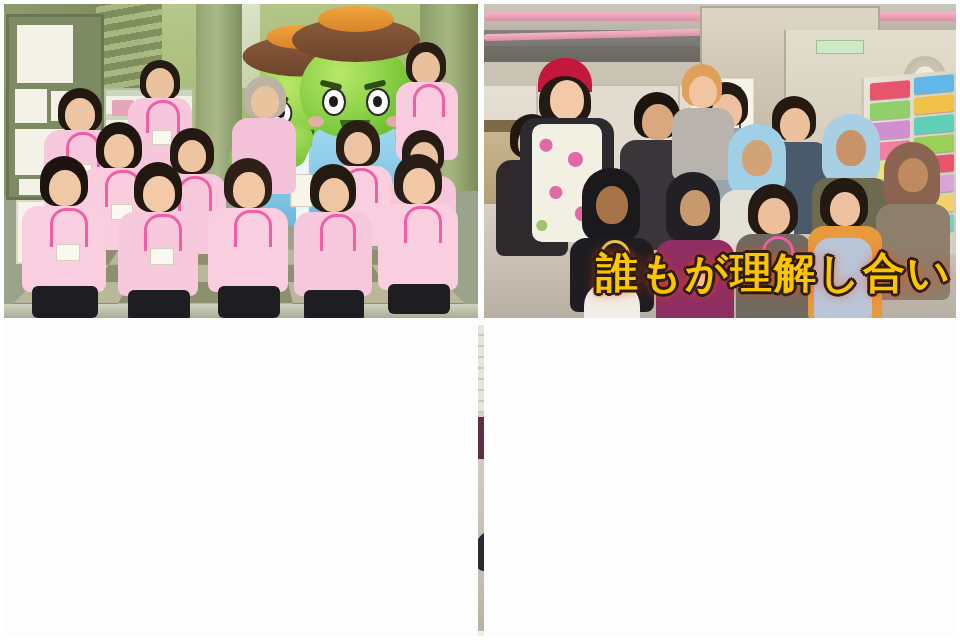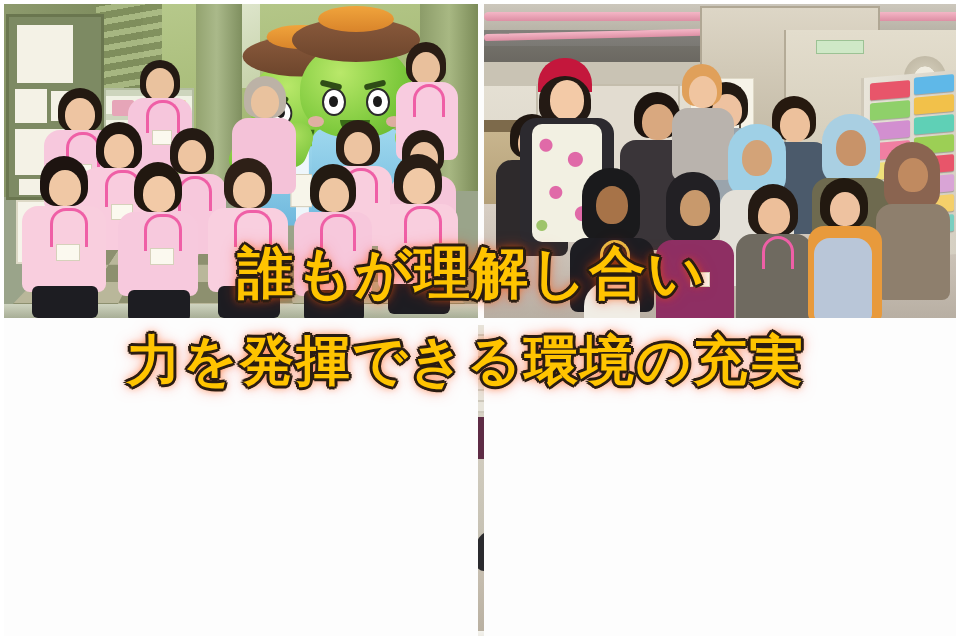--- a/index.html
+++ b/index.html
@@ -142,25 +142,25 @@
   .p4{background:#090909;}
   .p4 .pit{position:absolute;left:0;top:236px;width:100%;height:100%;
     background:linear-gradient(#080808,#000);}
   .perf{position:absolute;}
 
   
   .headline{position:absolute;left:0;width:100%;text-align:center;pointer-events:none;
     font-family:"DejaVu Sans","Liberation Sans",sans-serif;font-weight:700;
     color:#ffc400;white-space:nowrap;}
   .headline .txt{display:inline-block;}
-  #line1{top:236px;font-size:56px;letter-spacing:2px;
+  #line1{top:245px;font-size:42px;letter-spacing:2px;
     text-shadow:
       -2px -2px 0 #2b1d12, 2px -2px 0 #2b1d12, -2px 2px 0 #2b1d12, 2px 2px 0 #2b1d12,
       -3px 0 0 #2b1d12, 3px 0 0 #2b1d12, 0 -3px 0 #2b1d12, 0 3px 0 #2b1d12,
-      0 0 9px rgba(255,90,0,.95), 0 0 16px rgba(255,60,0,.6);}
+      0 0 9px rgba(255,90,0,.95), 0 0 16px rgba(255,60,0,.6); text-align: right;}
   #line2{top:325px;font-size:54px;letter-spacing:2px;
     text-shadow:
       -2px -2px 0 #2b1d12, 2px -2px 0 #2b1d12, -2px 2px 0 #2b1d12, 2px 2px 0 #2b1d12,
       -3px 0 0 #2b1d12, 3px 0 0 #2b1d12, 0 -3px 0 #2b1d12, 0 3px 0 #2b1d12,
       0 0 9px rgba(255,90,0,.95), 0 0 16px rgba(255,60,0,.6);}
   #line1 .txt{transform:translateX(-8px);}
   #line2 .txt{transform:translateX(-14px);}
 
   .edge{position:absolute;inset:0;border:4px solid #ffffff;box-sizing:border-box;pointer-events:none;}
 </style>
@@ -593,18 +593,15 @@
         
       </div>
 
     </div>
 
   </div>
 
   <div class="headline" id="line1">
     <span class="txt">誰もが理解し合い</span>
   </div>
-  <div class="headline" id="line2">
-    <span class="txt">力を発揮できる環境の充実</span>
-  </div>
 
   <div class="edge"></div>
 </div>
 
 </body></html>

